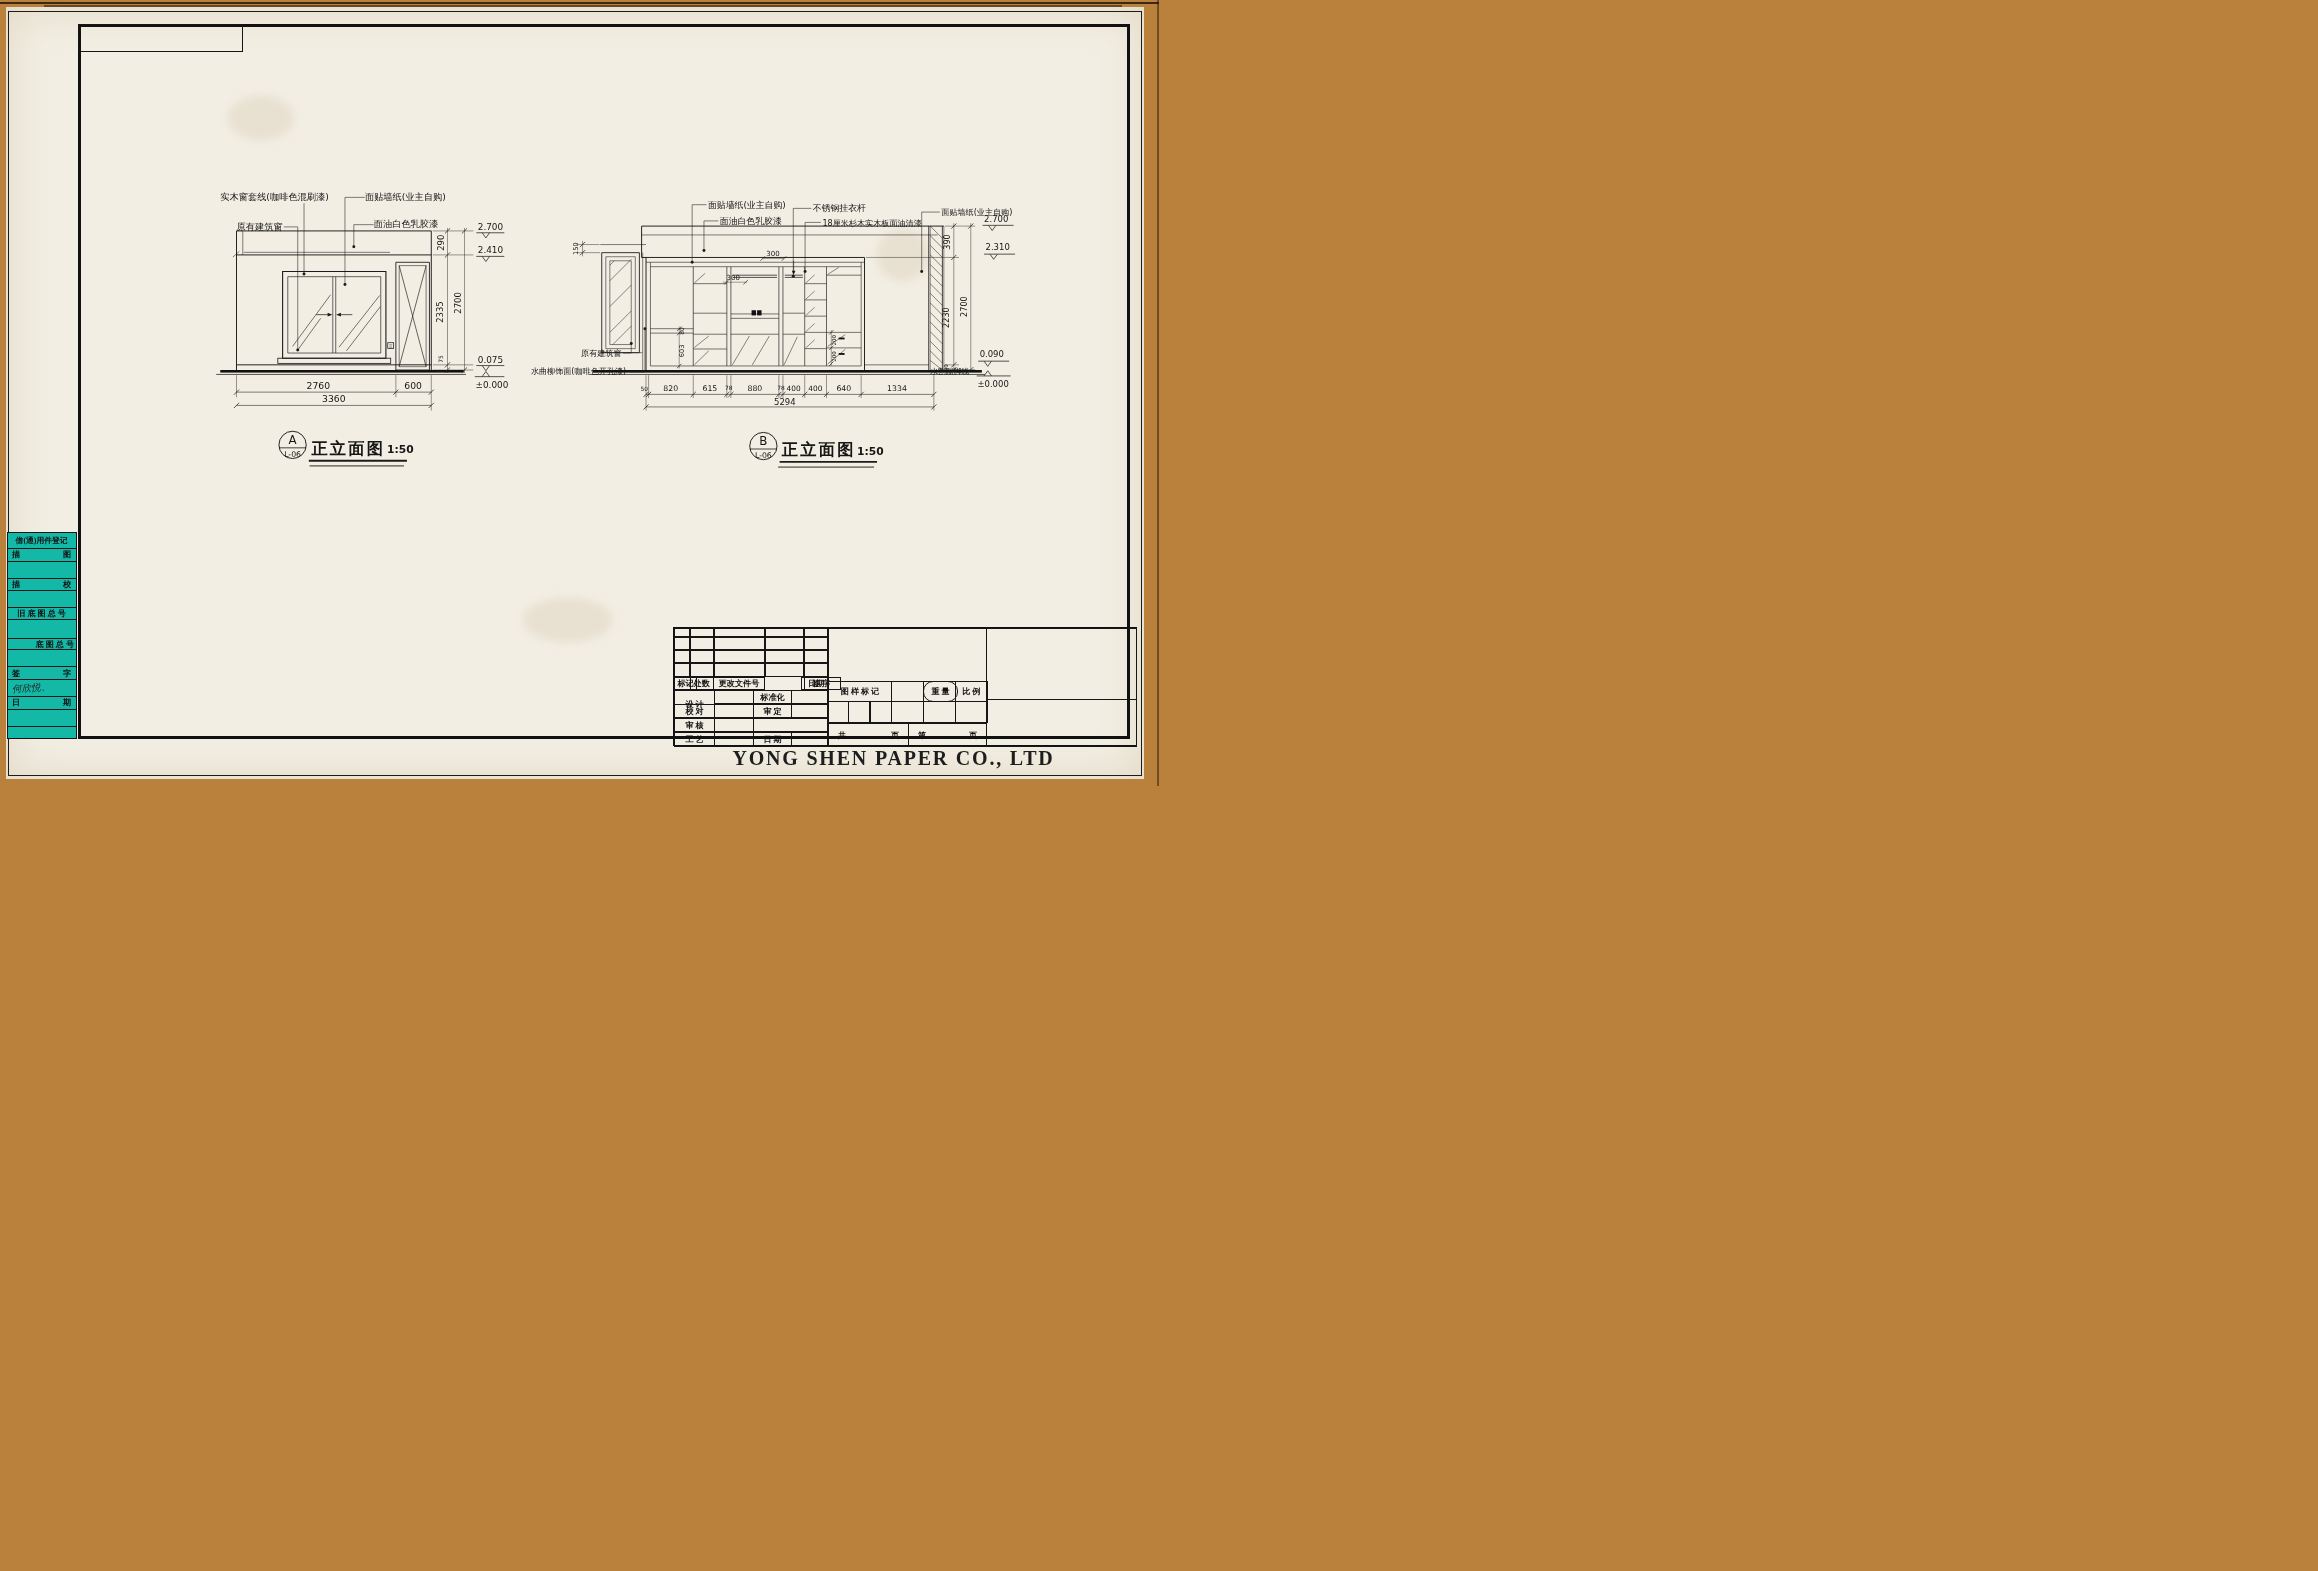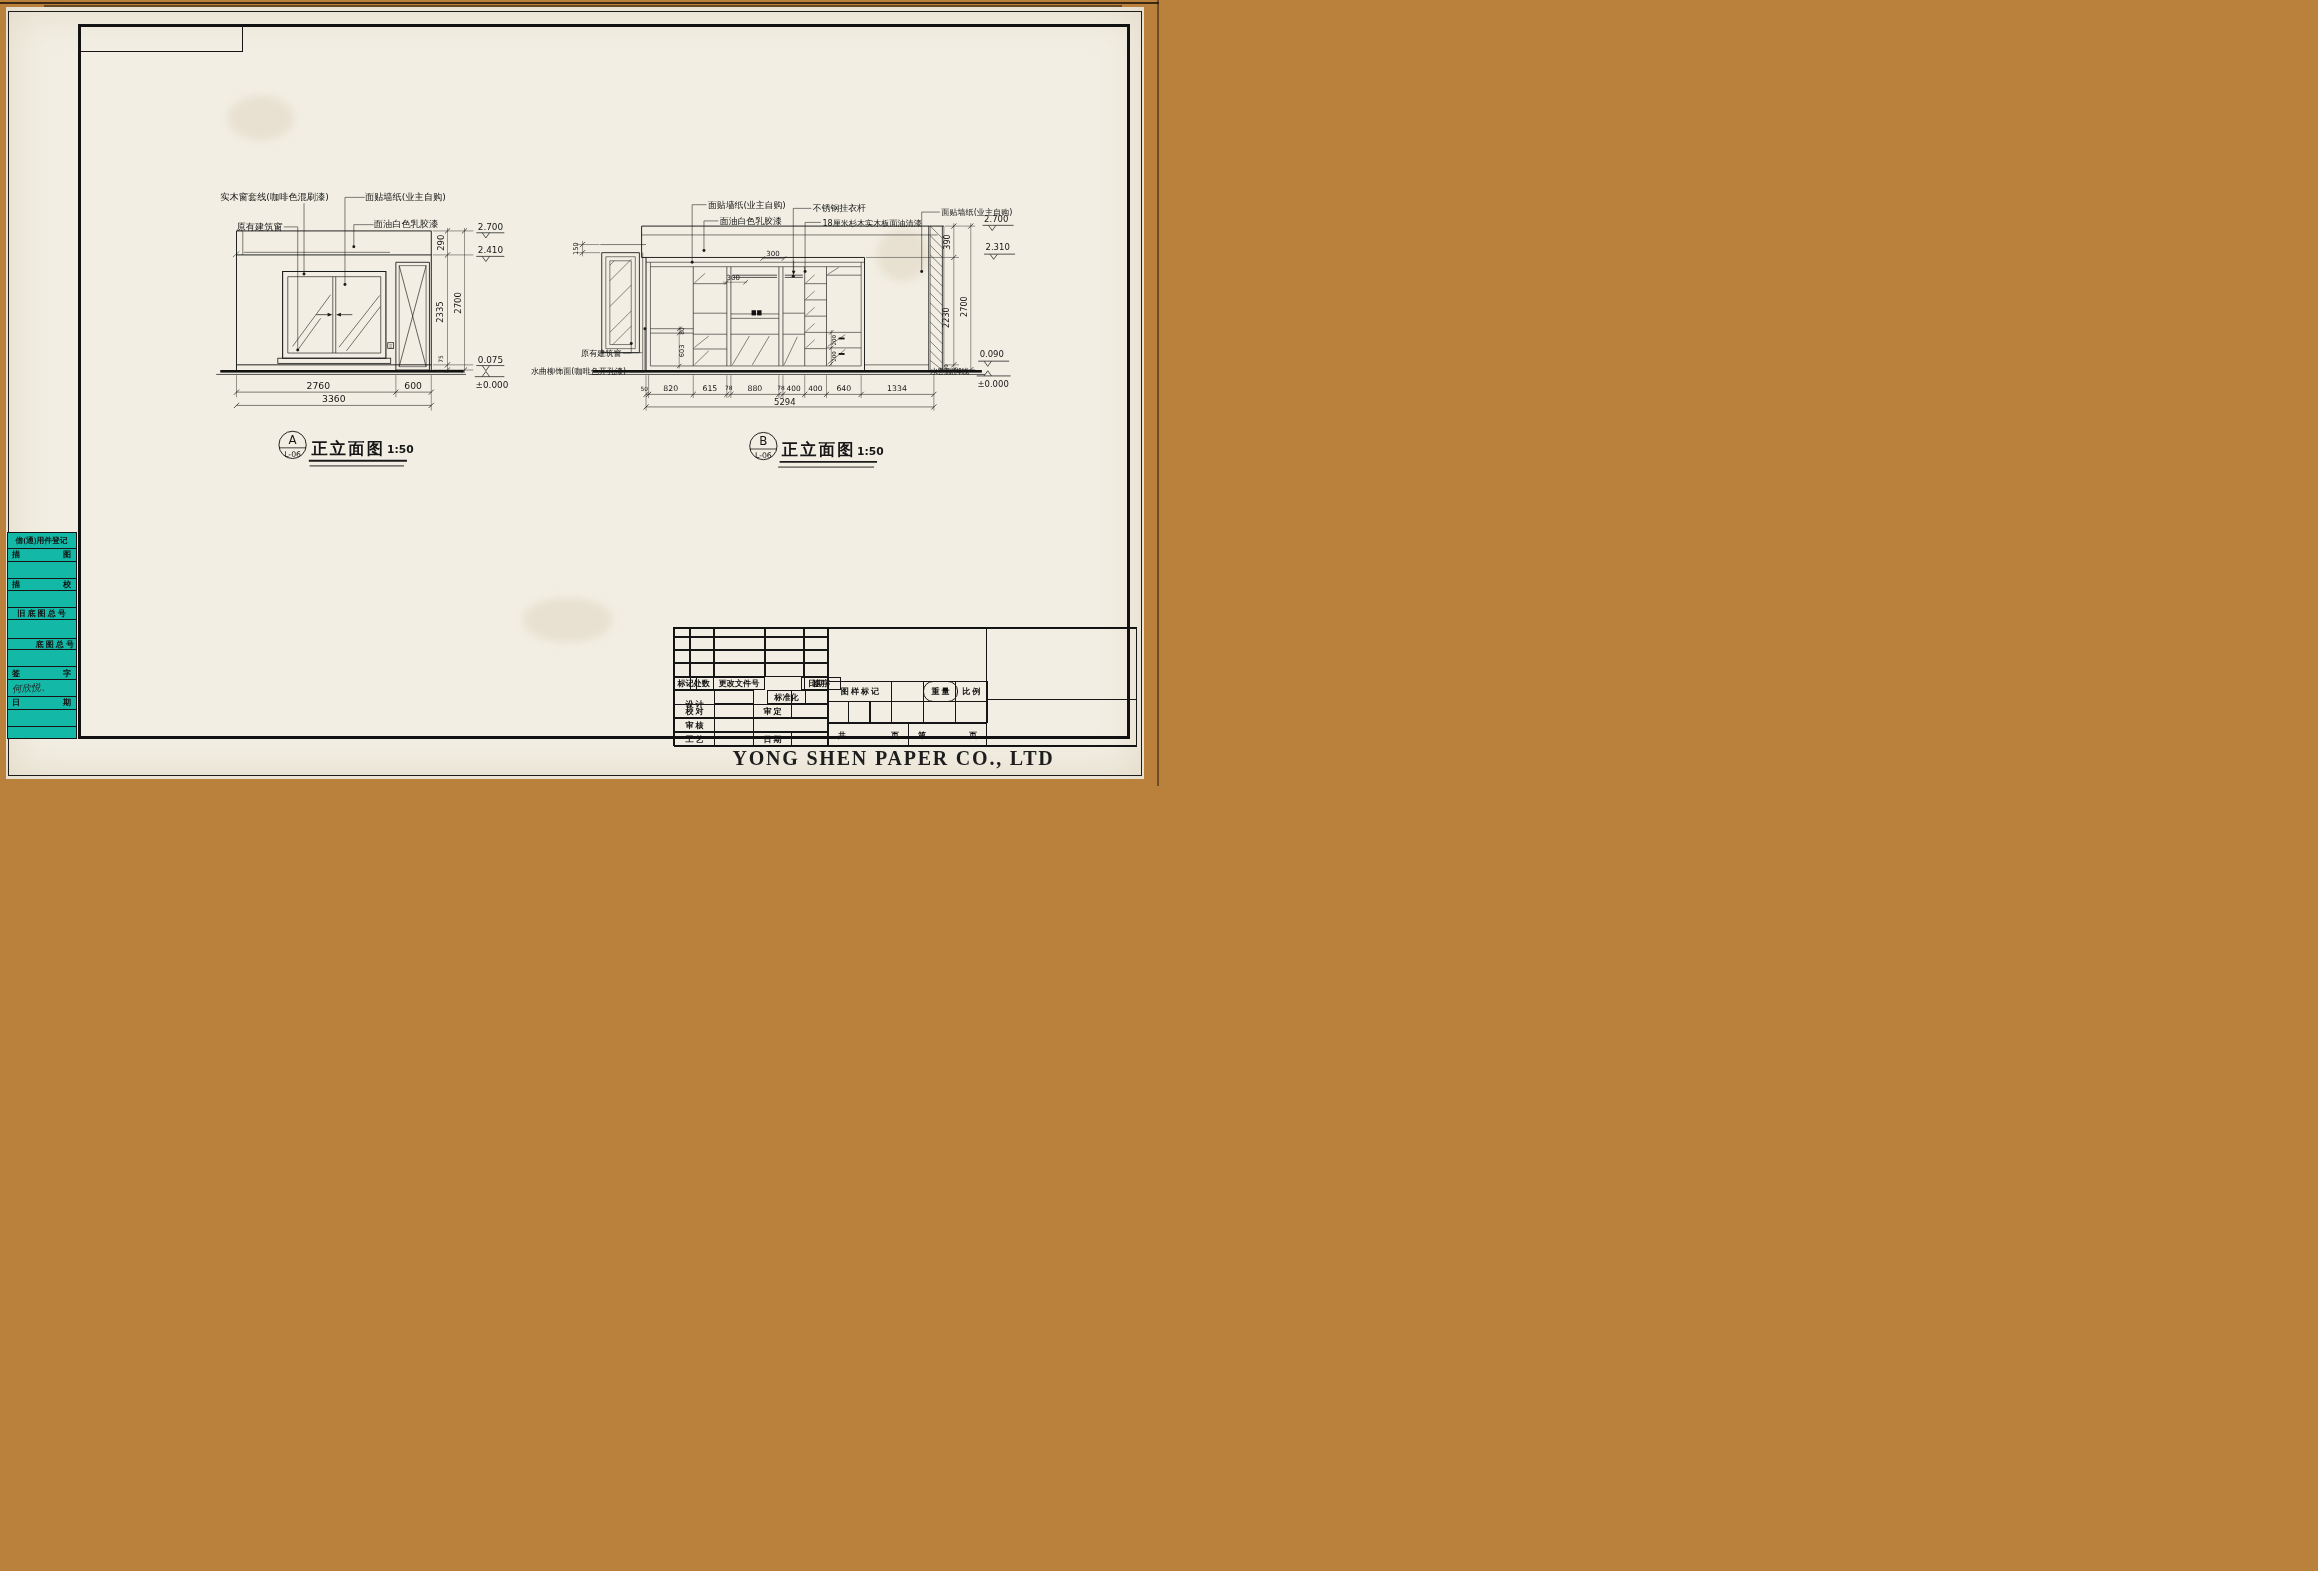--- a/index.html
+++ b/index.html
@@ -319,21 +319,21 @@
     </div>
 
     <div class="abs cell" style="left:0;top:49px;width:23px;height:13.3px;">标记</div>
     <div class="abs cell" style="left:15.5px;top:49px;width:24.4px;height:13.3px;">处数</div>
     <div class="abs cell" style="left:39px;top:49px;width:52px;height:13.3px;">更改文件号</div>
     <div class="abs cell" style="left:91px;top:49px;width:40px;height:13.3px;margin-left:36px;">签  字</div>
     <div class="abs cell" style="left:130px;top:49px;width:24.4px;height:13.3px;">日期</div>
 
     <div class="abs cell" style="left:0;top:62px;width:41px;height:28px;">设  计</div>
     <div class="abs cell blank" style="left:40px;top:62px;width:40px;height:14px;"></div>
-    <div class="abs cell" style="left:79px;top:62px;width:39px;height:14px;margin-left:14px;">标准化</div>
+    <div class="abs cell" style="left:79px;top:62px;width:39px;height:14px;">标准化</div>
     <div class="abs cell blank" style="left:117px;top:62px;width:37px;height:14px;"></div>
     <div class="abs cell" style="left:0;top:76px;width:41px;height:14px;">校  对</div>
     <div class="abs cell blank" style="left:40px;top:76px;width:40px;height:14px;"></div>
     <div class="abs cell" style="left:79px;top:76px;width:39px;height:14px;">审  定</div>
     <div class="abs cell blank" style="left:117px;top:76px;width:37px;height:14px;"></div>
     <div class="abs cell" style="left:0;top:90px;width:41px;height:14px;">审  核</div>
     <div class="abs cell blank" style="left:40px;top:90px;width:40px;height:14px;"></div>
     <div class="abs cell blank" style="left:79px;top:90px;width:75px;height:14px;"></div>
     <div class="abs cell" style="left:0;top:104px;width:41px;height:14.8px;">工  艺</div>
     <div class="abs cell blank" style="left:40px;top:104px;width:40px;height:14.8px;"></div>

